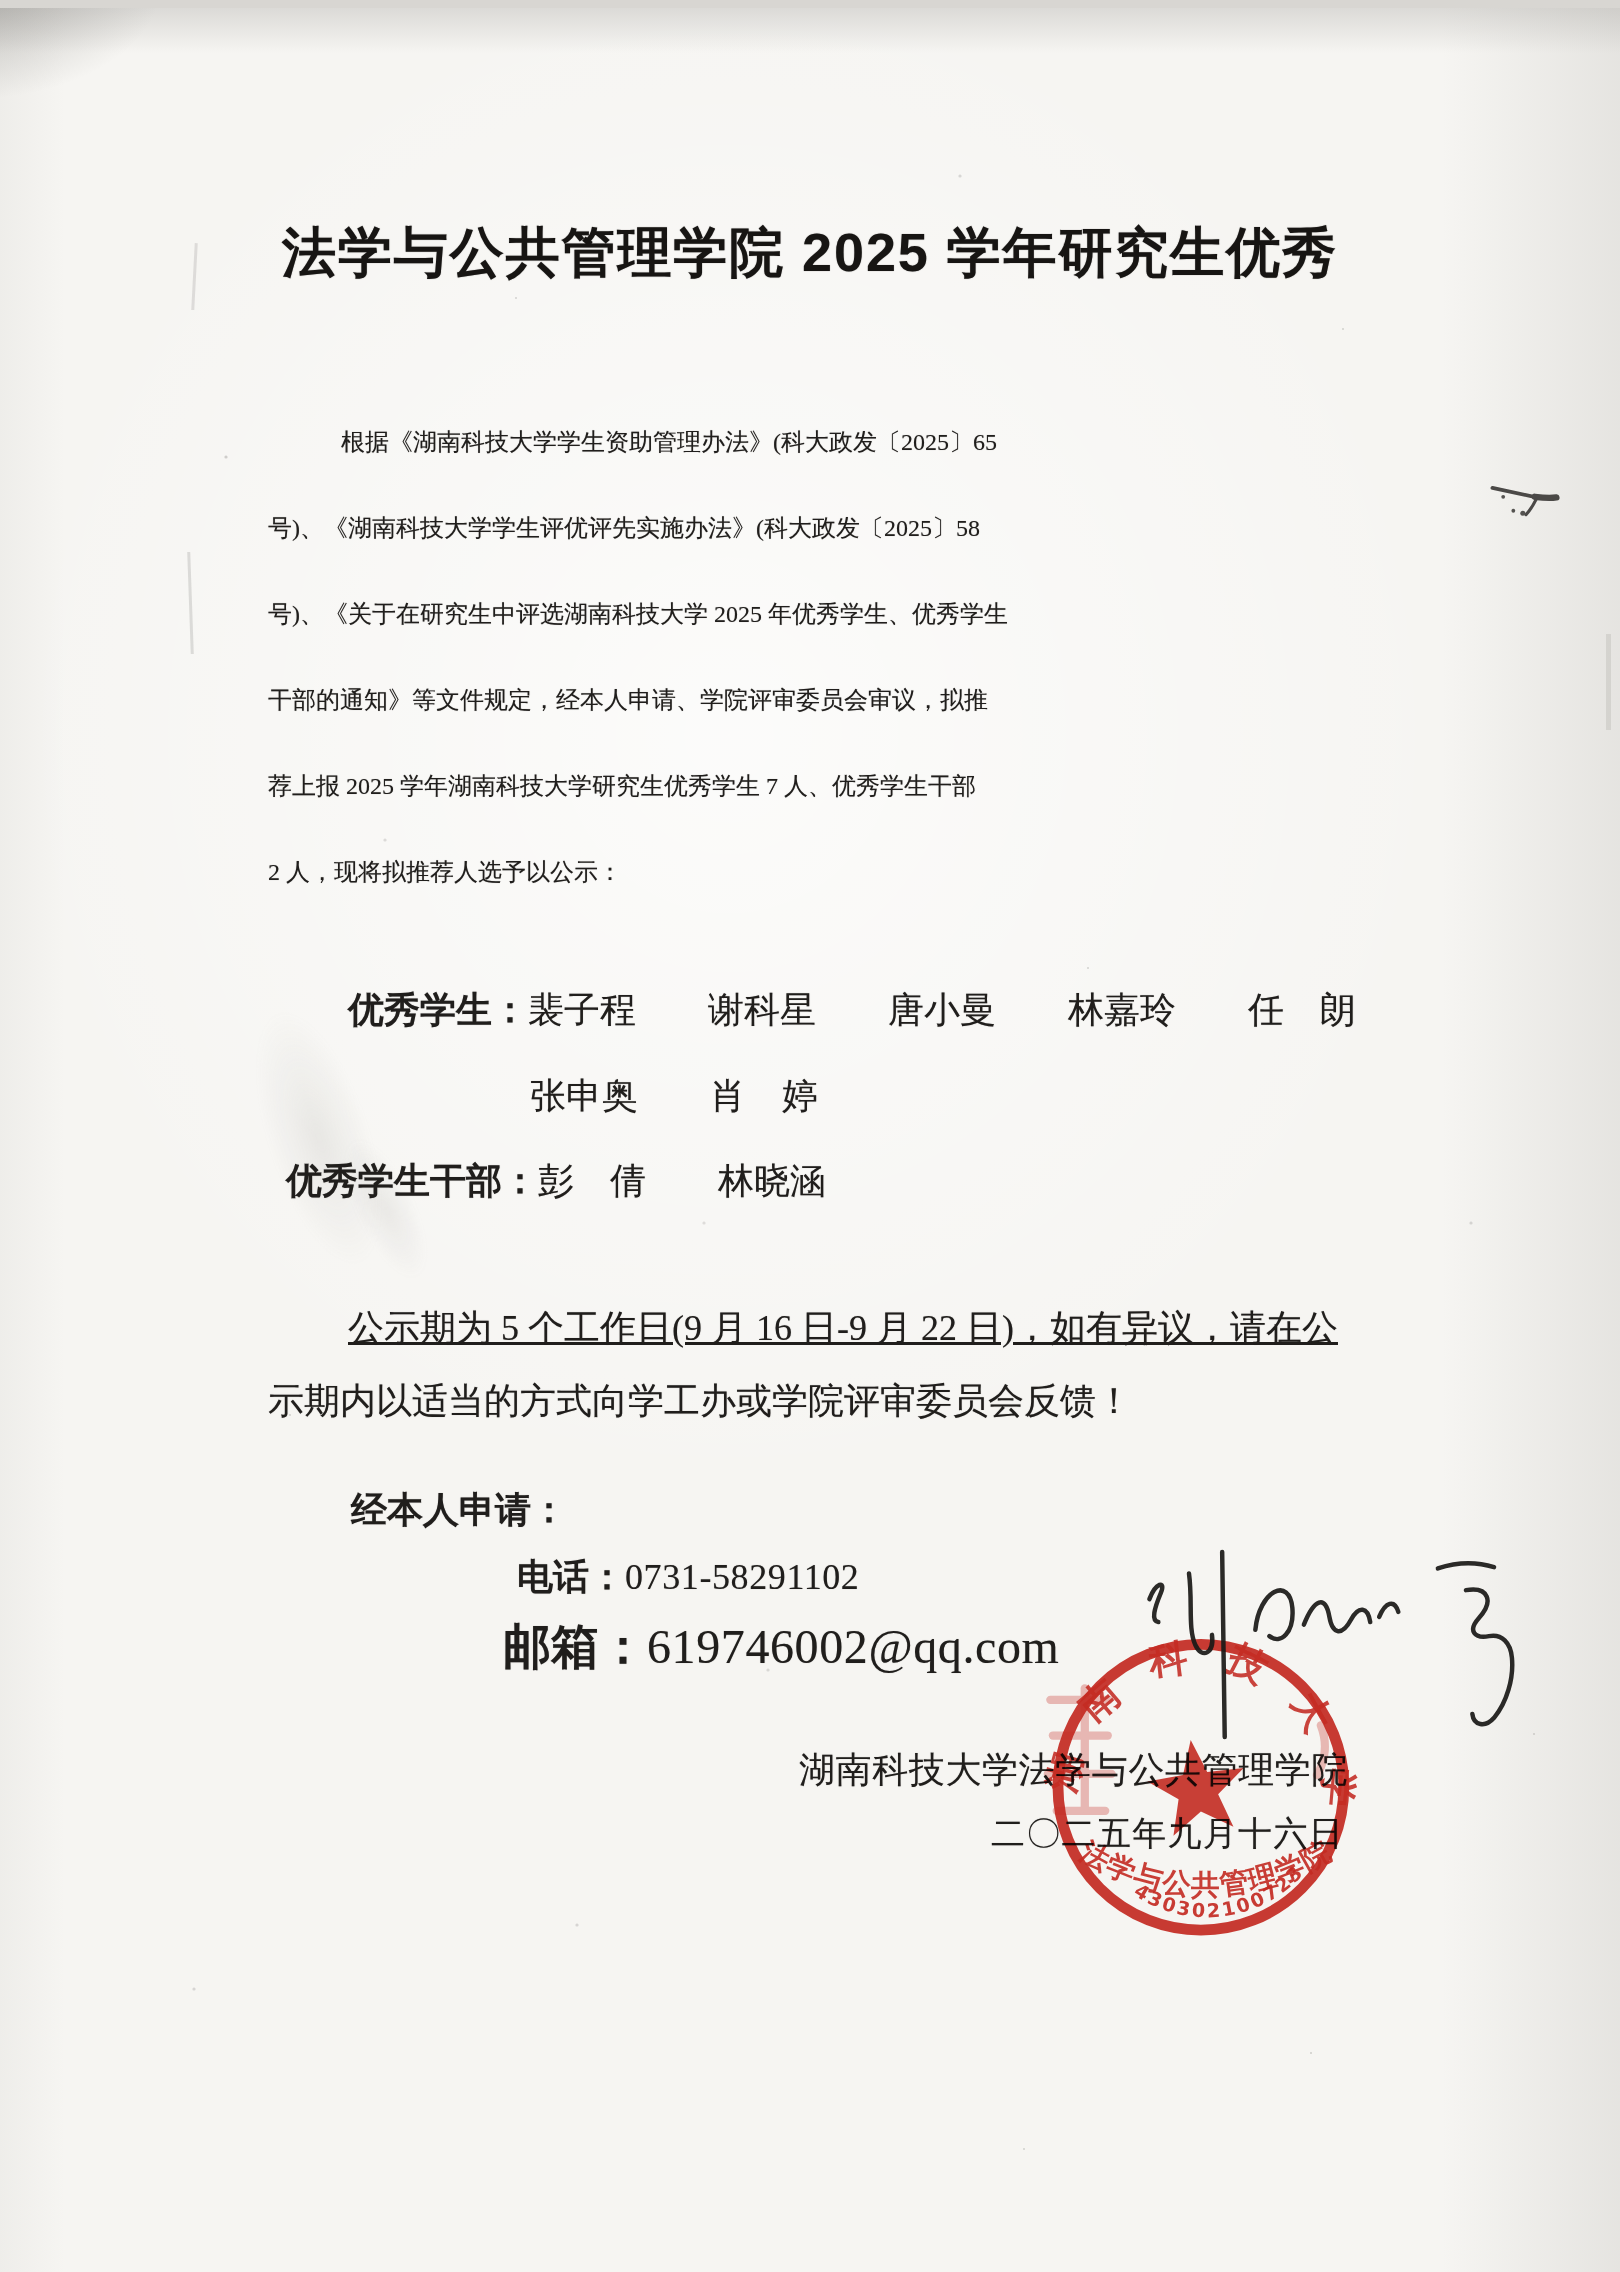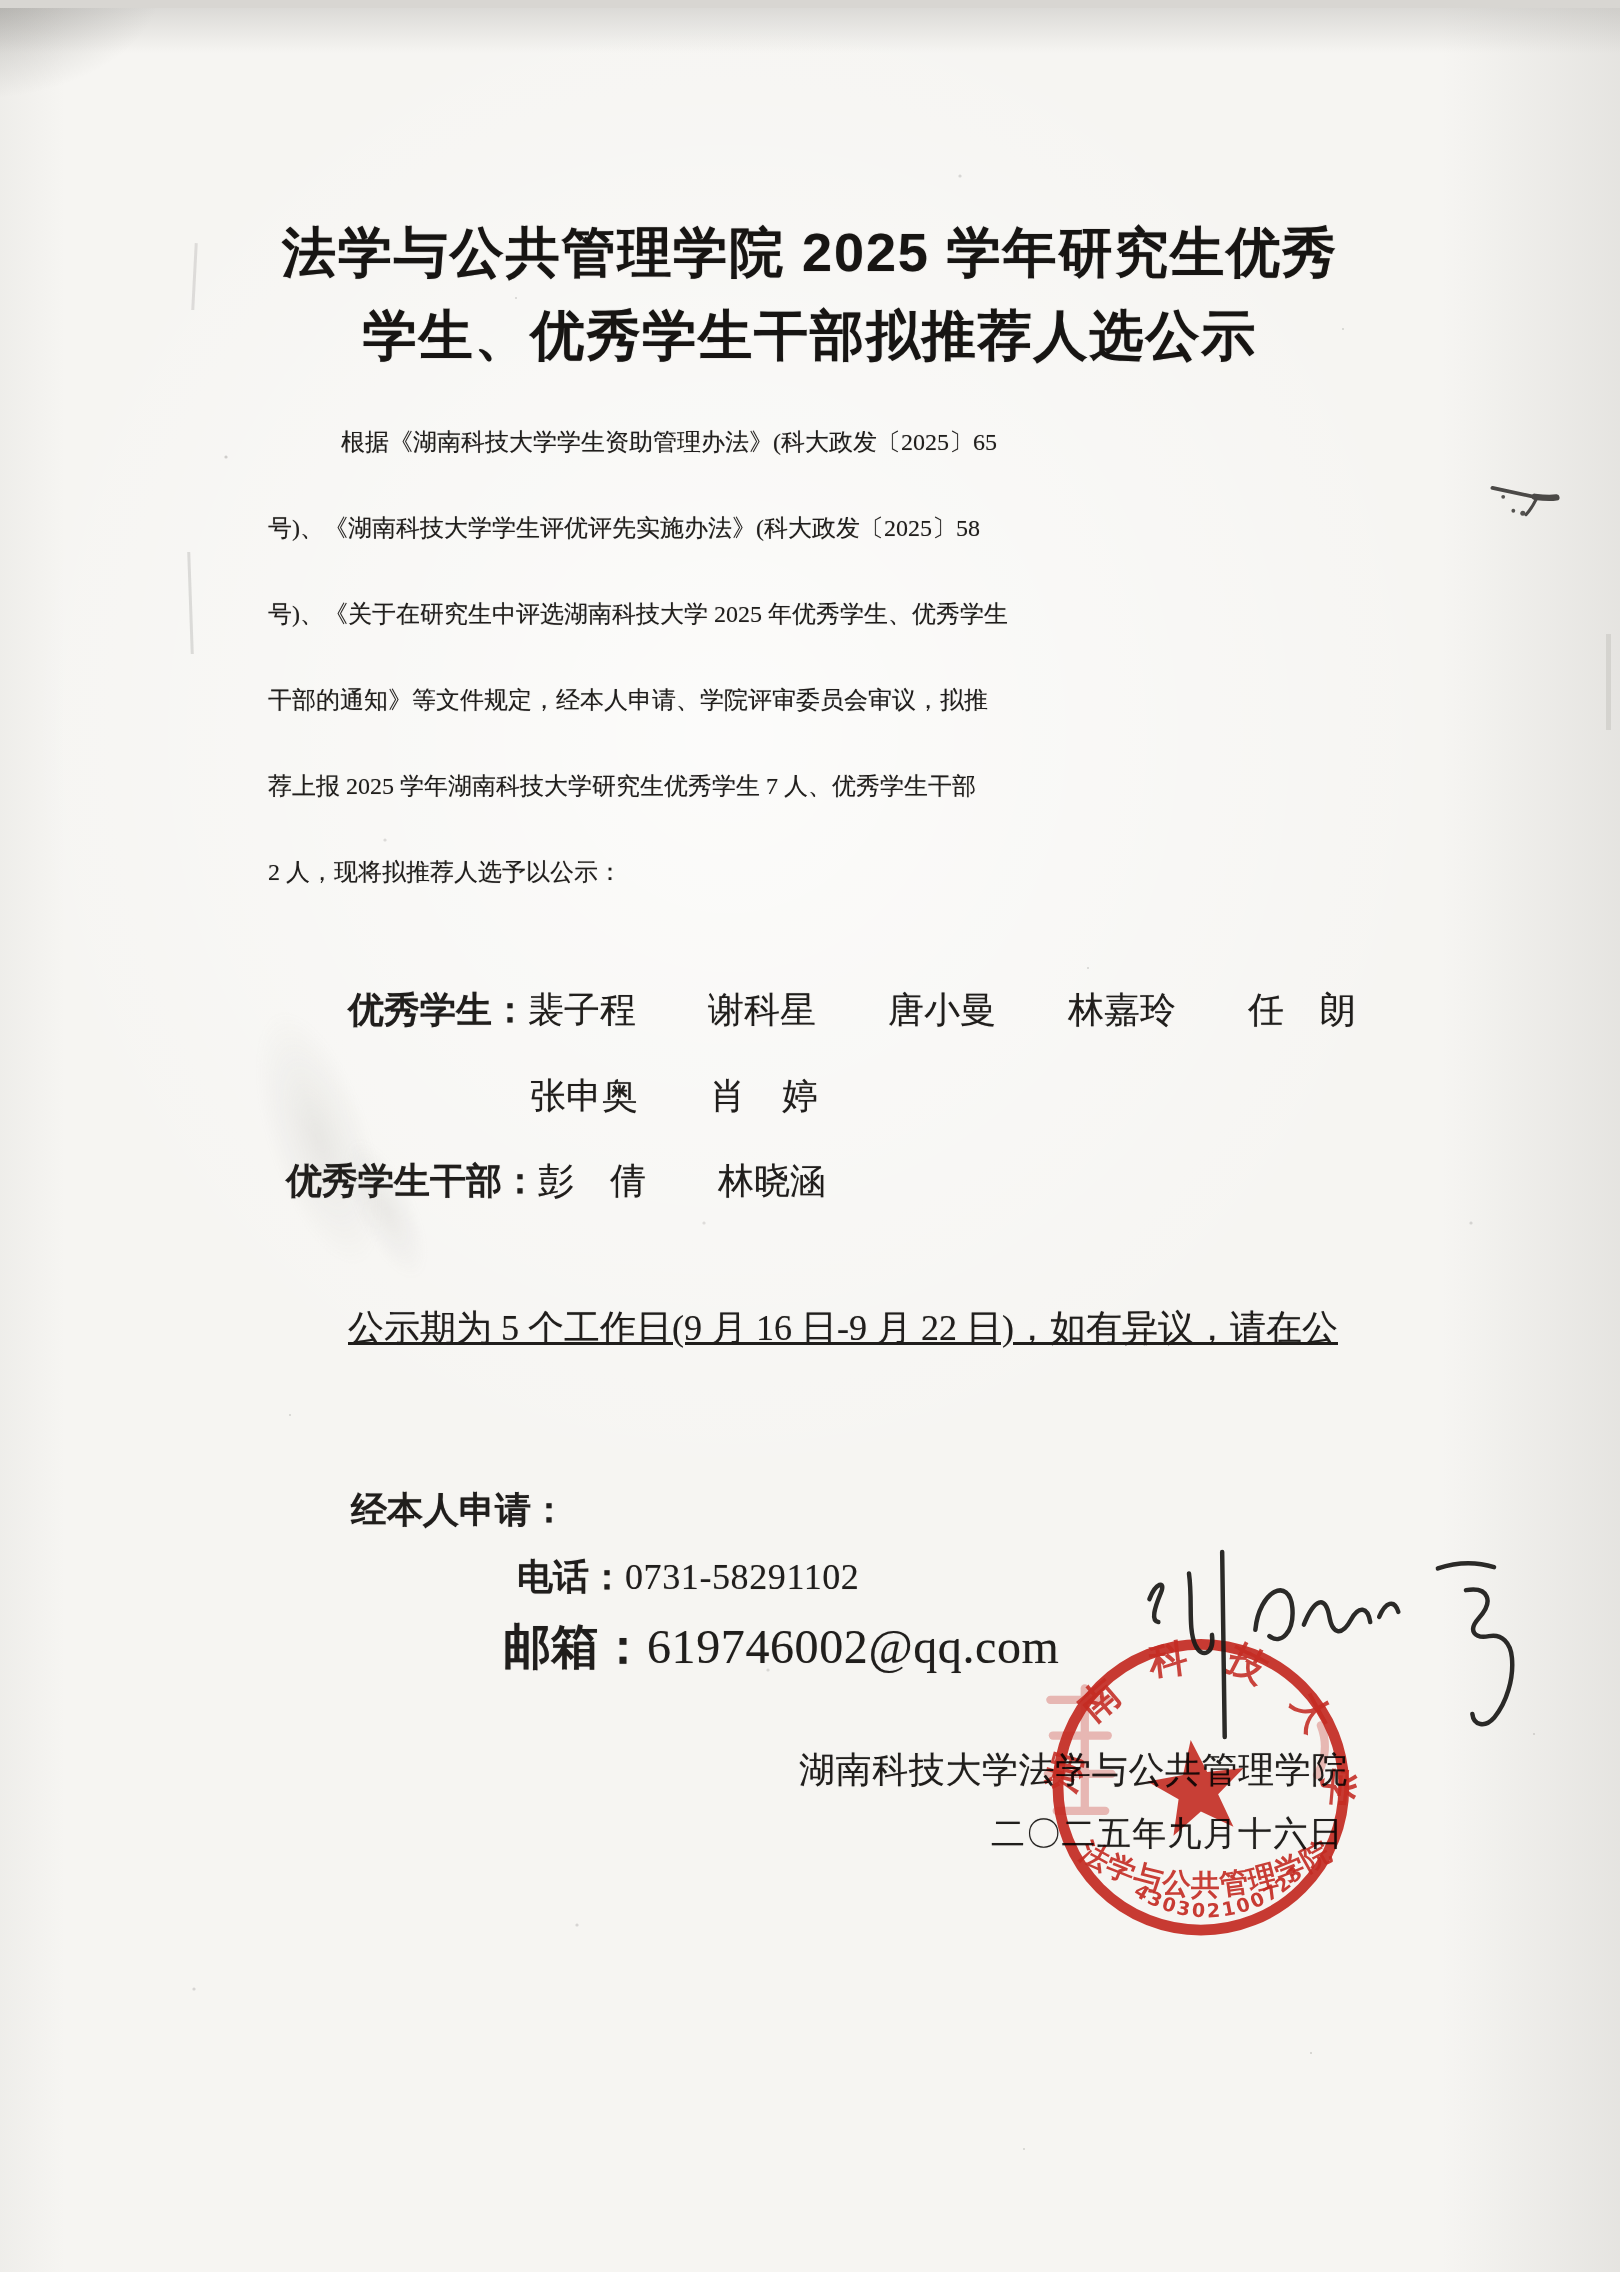--- a/index.html
+++ b/index.html
@@ -67,21 +67,20 @@
 
   <div class="streak" style="left:193px;top:235px;width:2.6px;height:67px;background:rgba(110,108,105,.18);transform:rotate(3deg);"></div>
   <div class="streak" style="left:189px;top:544px;width:3.2px;height:102px;background:rgba(110,108,105,.20);transform:rotate(-2deg);"></div>
   <div class="streak" style="left:268px;top:996px;width:102px;height:268px;background:radial-gradient(ellipse at center, rgba(140,138,132,.14), rgba(140,138,132,0) 70%);transform:rotate(-18deg);filter:blur(2.6px);"></div>
   <div class="streak" style="left:357px;top:1124px;width:57px;height:153px;background:radial-gradient(ellipse at center, rgba(130,128,122,.12), rgba(130,128,122,0) 70%);transform:rotate(-25deg);filter:blur(3.2px);"></div>
   <div class="streak" style="left:1606px;top:626px;width:4.5px;height:96px;background:rgba(120,118,114,.16);"></div>
   <div class="specks"></div>
 
   <div class="title">
     <div>法学与公共管理学院 2025 学年研究生优秀</div>
-    <div>学生、优秀学生干部拟推荐人选公示</div>
   </div>
 
   <div class="bodypar soft">
     <div class="bline indent">根据《湖南科技大学学生资助管理办法》(科大政发〔2025〕65</div>
     <div class="bline">号)、《湖南科技大学学生评优评先实施办法》(科大政发〔2025〕58</div>
     <div class="bline">号)、《关于在研究生中评选湖南科技大学 2025 年优秀学生、优秀学生</div>
     <div class="bline">干部的通知》等文件规定，经本人申请、学院评审委员会审议，拟推</div>
     <div class="bline">荐上报 2025 学年湖南科技大学研究生优秀学生 7 人、优秀学生干部</div>
     <div class="bline">2 人，现将拟推荐人选予以公示：</div>
   </div>
@@ -91,20 +90,21 @@
   </div>
   <div class="abs nrow soft song" style="left:530px;top:1064px;">
     <span>张申奥　　肖　婷</span>
   </div>
   <div class="abs nrow soft" style="left:286px;top:1149px;">
     <span class="label">优秀学生干部：</span><span class="song">彭　倩　　林晓涵</span>
   </div>
 
   <div class="abs soft" style="left:268px;top:1284px;font-size:36px;line-height:73px;white-space:nowrap;">
     <div class="bline" style="padding-left:80px;text-decoration:underline;">公示期为 5 个工作日(9 月 16 日-9 月 22 日)，如有异议，请在公</div>
+    <div class="bline">示期内以适当的方式向学工办或学院评审委员会反馈！</div>
   </div>
 
   <div class="abs label soft" style="left:351px;top:1478px;font-size:36px;">经本人申请：</div>
   <div class="abs soft" style="left:517px;top:1545px;font-size:36px;">
     <span class="label">电话：</span><span class="song" style="letter-spacing:0.6px;">0731-58291102</span>
   </div>
   <div class="abs soft" style="left:503px;top:1607px;font-size:48px;">
     <span class="label">邮箱：</span><span class="song" style="letter-spacing:0.6px;">619746002@qq.com</span>
   </div>
 

